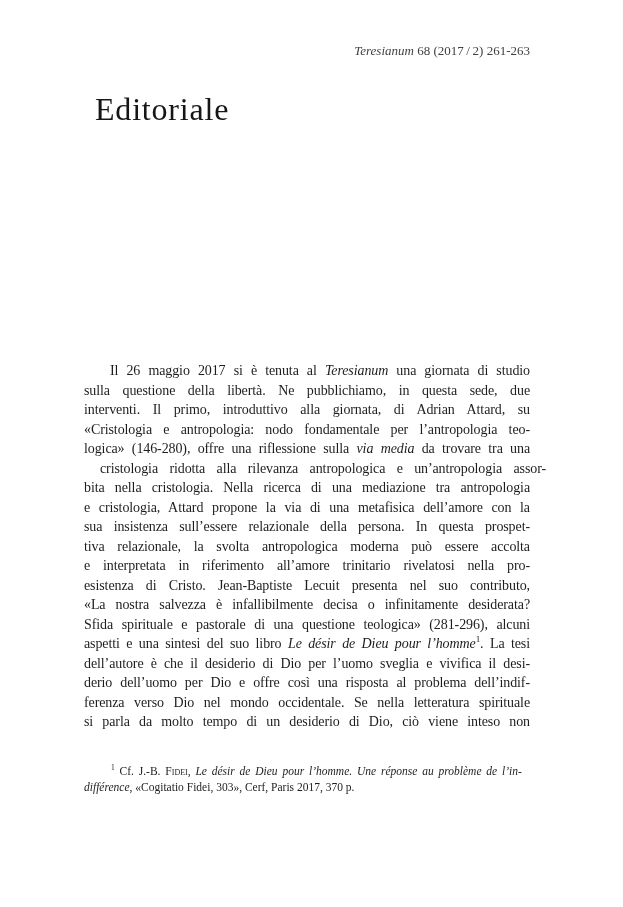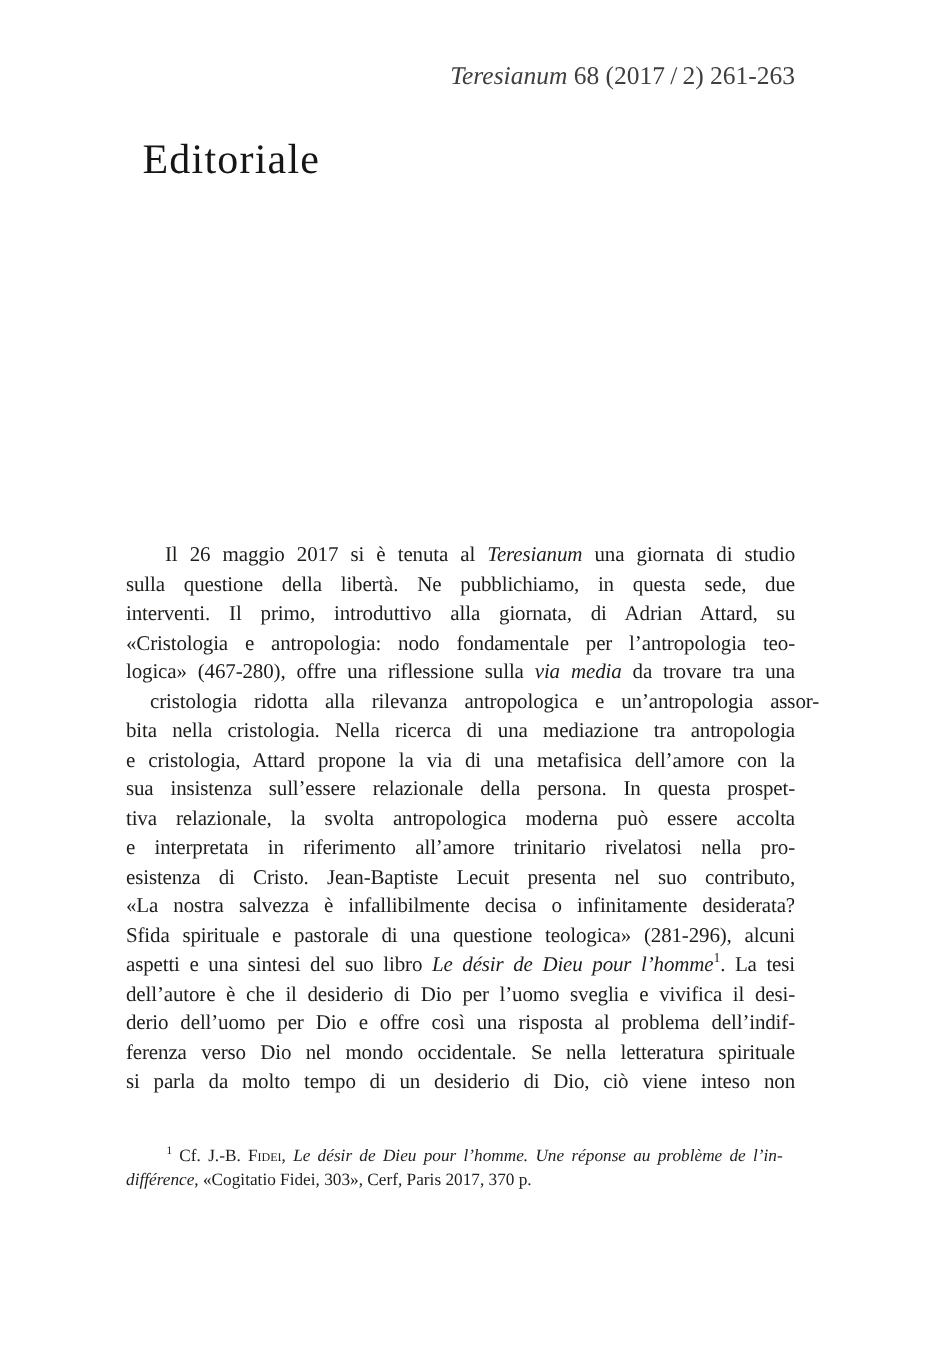--- a/index.html
+++ b/index.html
@@ -6,26 +6,26 @@
   .page {
     position:relative;
     width:623px; height:907px;
     background:#ffffff;
     font-family:"Liberation Serif","DejaVu Serif",serif;
     overflow:hidden;
   }
   .running-head {
     position:absolute; top:43px; left:84px; width:446px;
     text-align:right;
-    font-size:17px; line-height:15px;
+    font-size:13px; line-height:15px;
     color:#3f3f3e;
   }
   .page-title {
     position:absolute; top:91px; left:95px; margin:0;
-    font-size:28px; font-weight:400; letter-spacing:0.8px;
+    font-size:32px; font-weight:400; letter-spacing:0.8px;
     color:#161616;
     text-align:center;
   }
   .body-block {
     position:absolute; top:361px; left:84px; width:446px;
     font-size:14px; color:#1d1d1b;
   }
   .footnote-block {
     position:absolute; top:763px; left:84px; width:446px;
     font-size:11.5px; color:#1d1d1b;
@@ -49,21 +49,21 @@
 <div class="page">
   <div class="running-head"><span class="line-inner"><i>Teresianum</i><span> 68 (2017 / 2) 261-263</span></span></div>
 
   <h1 class="page-title">Editoriale</h1>
 
   <div class="body-block">
       <div class="jline indent"><span class="line-inner" style="word-spacing: 4.72266px;"><span>Il 26 maggio 2017 si è tenuta al </span><i>Teresianum</i><span> una giornata di studio</span></span></div>
       <div class="jline"><span class="line-inner" style="word-spacing: 9.17535px;"><span>sulla questione della libertà. Ne pubblichiamo, in questa sede, due</span></span></div>
       <div class="jline"><span class="line-inner" style="word-spacing: 9.24826px;"><span>interventi. Il primo, introduttivo alla giornata, di Adrian Attard, su</span></span></div>
       <div class="jline"><span class="line-inner" style="word-spacing: 7.89509px;"><span>«Cristologia e antropologia: nodo fondamentale per l’antropologia teo-</span></span></div>
-      <div class="jline"><span class="line-inner" style="word-spacing: 3.92898px;"><span>logica» (467-280), offre una riflessione sulla </span><i>via media</i><span> da trovare tra una</span></span></div>
+      <div class="jline"><span class="line-inner" style="word-spacing: 3.92898px;"><span>logica» (146-280), offre una riflessione sulla </span><i>via media</i><span> da trovare tra una</span></span></div>
       <div class="jline"><span class="line-inner" style="word-spacing: 7.98438px; margin-left: 16px;"><span>cristologia ridotta alla rilevanza antropologica e un’antropologia assor-</span></span></div>
       <div class="jline"><span class="line-inner" style="word-spacing: 6.81771px;"><span>bita nella cristologia. Nella ricerca di una mediazione tra antropologia</span></span></div>
       <div class="jline"><span class="line-inner" style="word-spacing: 5.29261px;"><span>e cristologia, Attard propone la via di una metafisica dell’amore con la</span></span></div>
       <div class="jline"><span class="line-inner" style="word-spacing: 7.91016px;"><span>sua insistenza sull’essere relazionale della persona. In questa prospet-</span></span></div>
       <div class="jline"><span class="line-inner" style="word-spacing: 9.32031px;"><span>tiva relazionale, la svolta antropologica moderna può essere accolta</span></span></div>
       <div class="jline"><span class="line-inner" style="word-spacing: 9.51562px;"><span>e interpretata in riferimento all’amore trinitario rivelatosi nella pro-</span></span></div>
       <div class="jline"><span class="line-inner" style="word-spacing: 8.80273px;"><span>esistenza di Cristo. Jean-Baptiste Lecuit presenta nel suo contributo,</span></span></div>
       <div class="jline"><span class="line-inner" style="word-spacing: 6.69922px;"><span>«La nostra salvezza è infallibilmente decisa o infinitamente desiderata?</span></span></div>
       <div class="jline"><span class="line-inner" style="word-spacing: 5.19271px;"><span>Sfida spirituale e pastorale di una questione teologica» (281-296), alcuni</span></span></div>
       <div class="jline"><span class="line-inner" style="word-spacing: 3.04353px;"><span>aspetti e una sintesi del suo libro </span><i>Le désir de Dieu pour l’homme</i><span class="sup">1</span><span>. La tesi</span></span></div>

